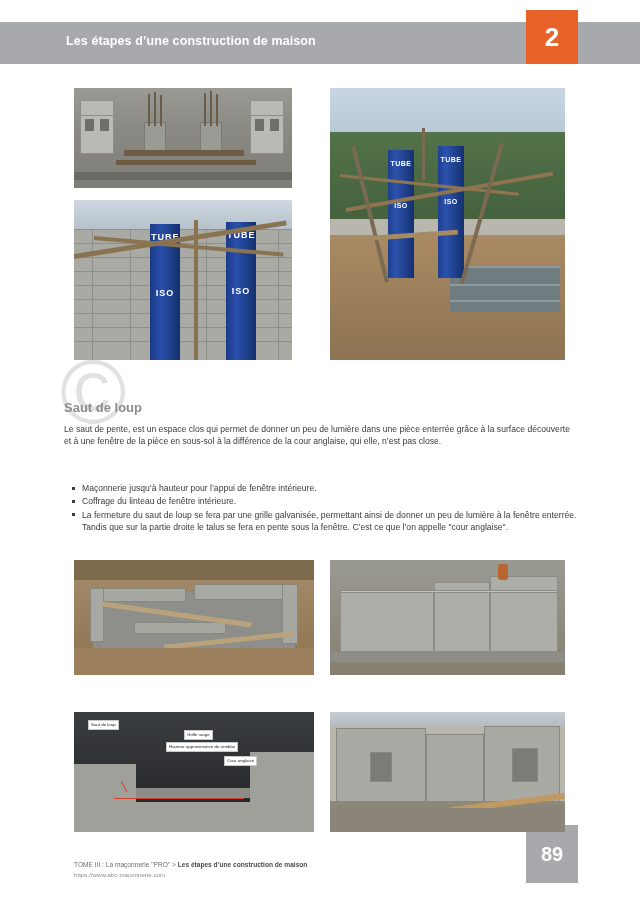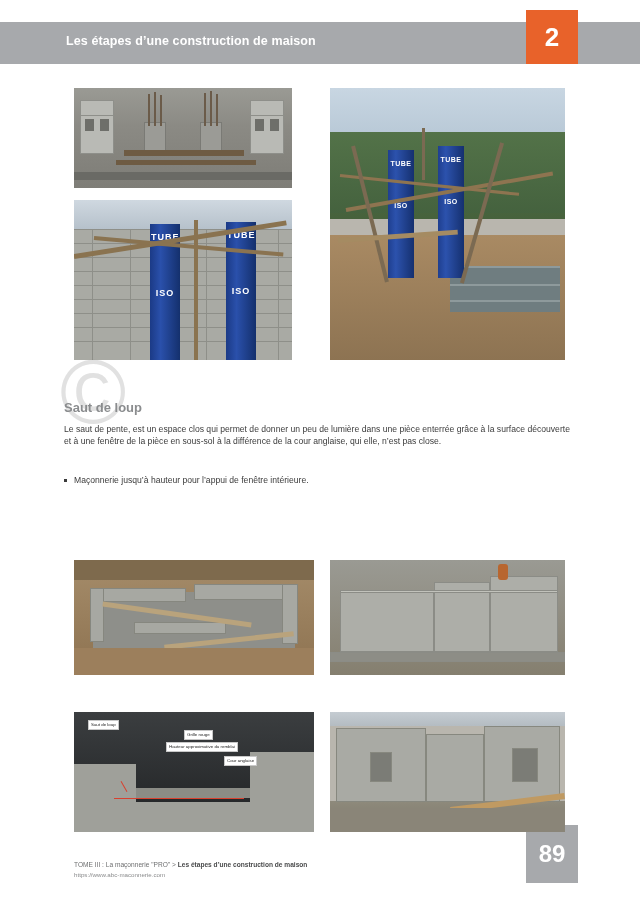--- a/index.html
+++ b/index.html
@@ -197,21 +197,21 @@
   }
   .bullets {
     position: absolute;
     left: 64px;
     top: 474px;
     width: 508px;
     font-size: 8.6px;
     line-height: 12.4px;
     color: #3b3b3b;
     z-index: 6;
-    margin: 0;
+    margin: 8px;
     padding: 0;
     list-style: none;
   }
   .bullets li {
     position: relative;
     padding-left: 10px;
     margin-bottom: 1px;
   }
   .bullets li::before {
     content: "";
@@ -240,21 +240,21 @@
     color: #8a8b8c;
   }
   .page-number {
     position: absolute;
     right: 62px;
     bottom: 22px;
     width: 52px;
     height: 58px;
     background: #a7a9ac;
     color: #ffffff;
-    font-size: 24px;
+    font-size: 20px;
     font-weight: bold;
     display: flex;
     align-items: center;
     justify-content: center;
   }
 </style>
 </head>
 <body>
 
 <div class="header-band"></div>
@@ -346,20 +346,22 @@
   </div>
   <div class="plank" style="left:0px; top:54px; width:215px; height:5px; transform: rotate(-9deg);"></div>
   <div class="plank" style="left:20px; top:36px; width:190px; height:4px; transform: rotate(5deg);"></div>
   <div class="plank" style="left:120px; top:20px; width:4px; height:140px;"></div>
 </div>
 
 <div class="section-title">Saut de loup</div>
 <div class="body-text">Le saut de pente, est un espace clos qui permet de donner un peu de lumière dans une pièce enterrée grâce à la surface découverte et à une fenêtre de la pièce en sous-sol à la différence de la cour anglaise, qui elle, n’est pas close.</div>
 <ul class="bullets">
   <li>Maçonnerie jusqu’à hauteur pour l’appui de fenêtre intérieure.</li>
+  <li>Coffrage du linteau de fenêtre intérieure.</li>
+  <li>La fermeture du saut de loup se fera par une grille galvanisée, permettant ainsi de donner un peu de lumière à la fenêtre enterrée. Tandis que sur la partie droite le talus se fera en pente sous la fenêtre. C’est ce que l’on appelle "cour anglaise".</li>
 </ul>
 
 <div class="photo" id="photo-foundation-left">
   <div class="ground"></div>
   <div class="slabarea"></div>
   <div class="wallb" style="left:16px; top:28px; width:96px; height:14px;"></div>
   <div class="wallb" style="left:16px; top:28px; width:14px; height:54px;"></div>
   <div class="wallb" style="left:120px; top:24px; width:104px; height:16px;"></div>
   <div class="wallb" style="left:208px; top:24px; width:16px; height:60px;"></div>
   <div class="wallb" style="left:60px; top:62px; width:92px; height:12px;"></div>

